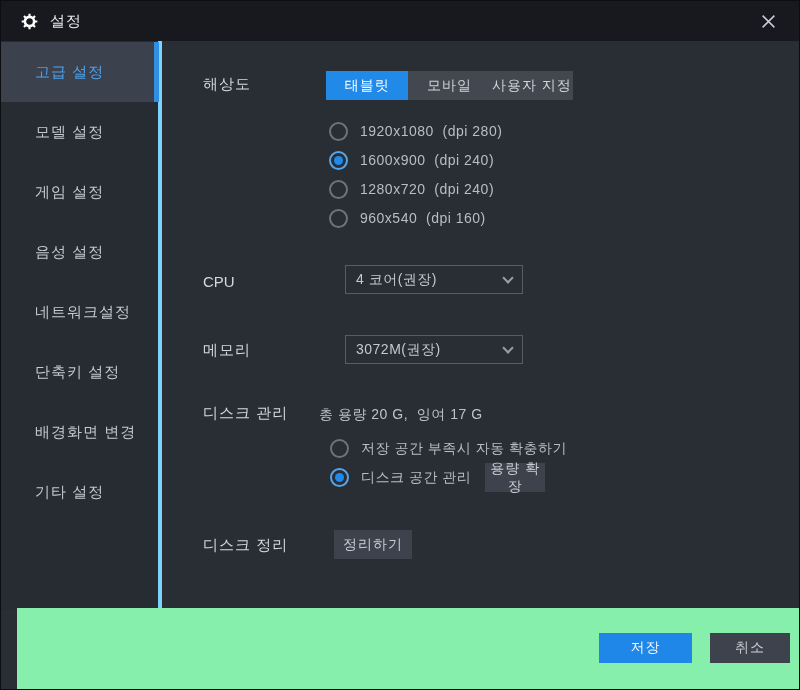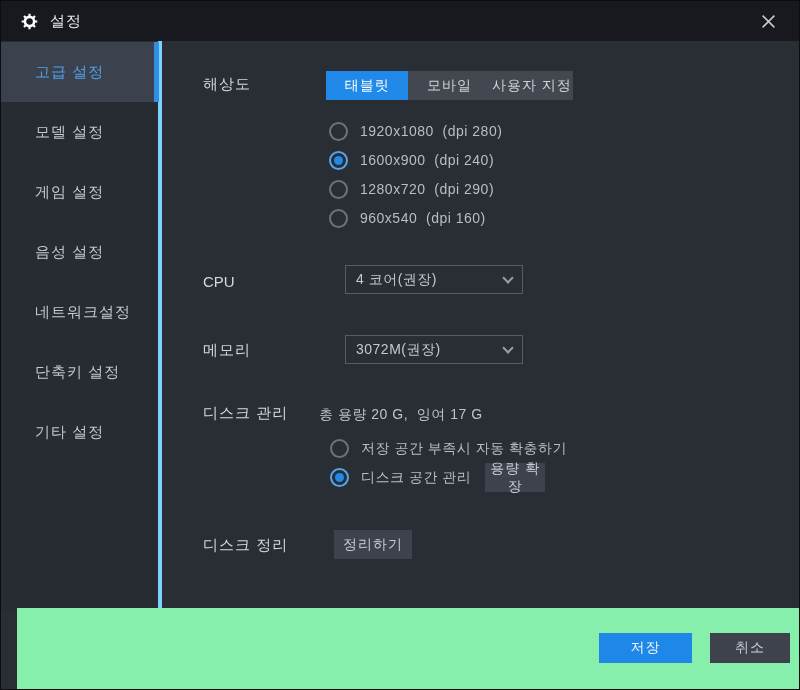--- a/index.html
+++ b/index.html
@@ -147,20 +147,23 @@
     <div class="sidebar-item">
       <span>음성 설정</span>
     </div>
     <div class="sidebar-item">
       <span>네트워크설정</span>
     </div>
     <div class="sidebar-item">
       <span>단축키 설정</span>
     </div>
     <div class="sidebar-item">
+      <span>배경화면 변경</span>
+    </div>
+    <div class="sidebar-item">
       <span>기타 설정</span>
     </div>
   </div>
 
   <div class="main">
 
     <div class="section-label" style="left:41px; top:33px;">해상도</div>
     <div class="tab-group">
       <div class="tab active">
         <span>태블릿</span>
@@ -177,21 +180,21 @@
       <div class="radio-row">
         <span class="radio"></span>
         <span class="radio-label">1920x1080  (dpi 280)</span>
       </div>
       <div class="radio-row">
         <span class="radio selected"></span>
         <span class="radio-label">1600x900  (dpi 240)</span>
       </div>
       <div class="radio-row">
         <span class="radio"></span>
-        <span class="radio-label">1280x720  (dpi 290)</span>
+        <span class="radio-label">1280x720  (dpi 240)</span>
       </div>
       <div class="radio-row">
         <span class="radio"></span>
         <span class="radio-label">960x540  (dpi 160)</span>
       </div>
     </div>
 
     <div class="section-label" style="left:41px; top:231px; letter-spacing:0;">CPU</div>
     <div class="dropdown" style="left:172px; top:224px;">
       <span class="value">4 코어(권장)</span>

